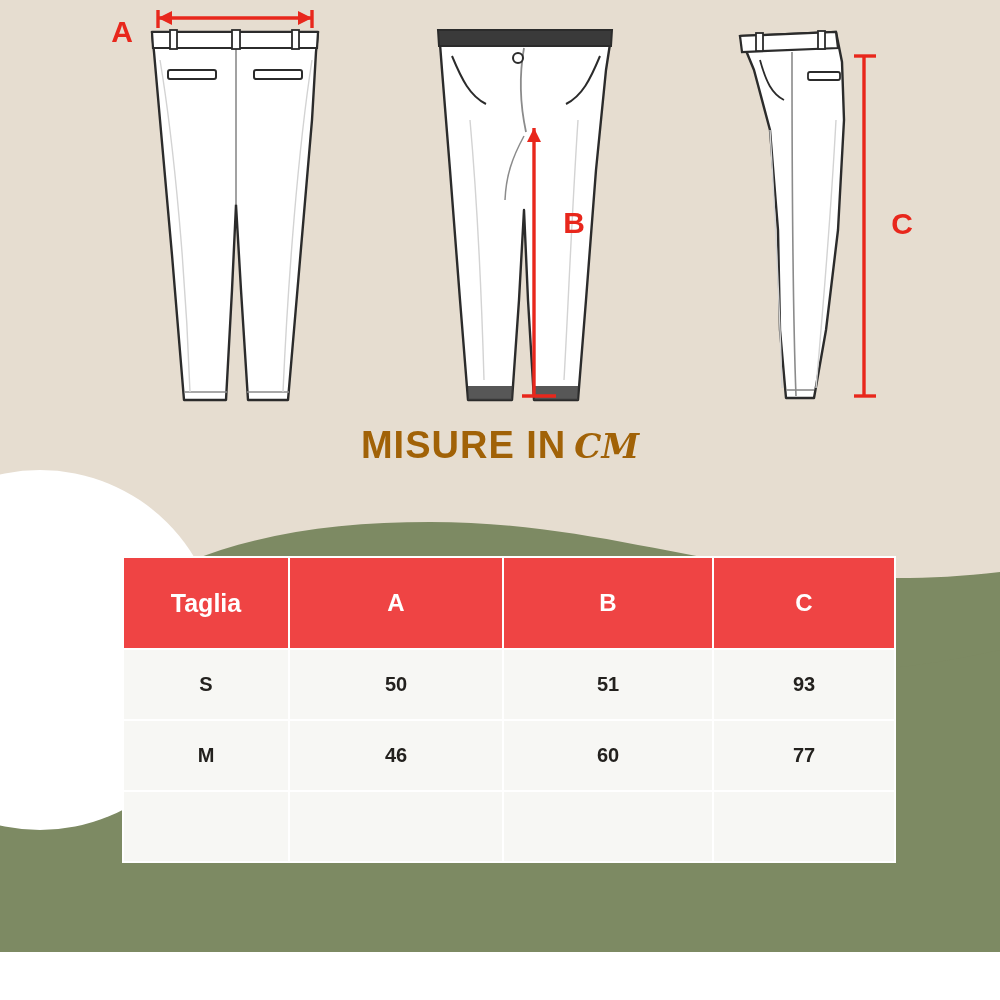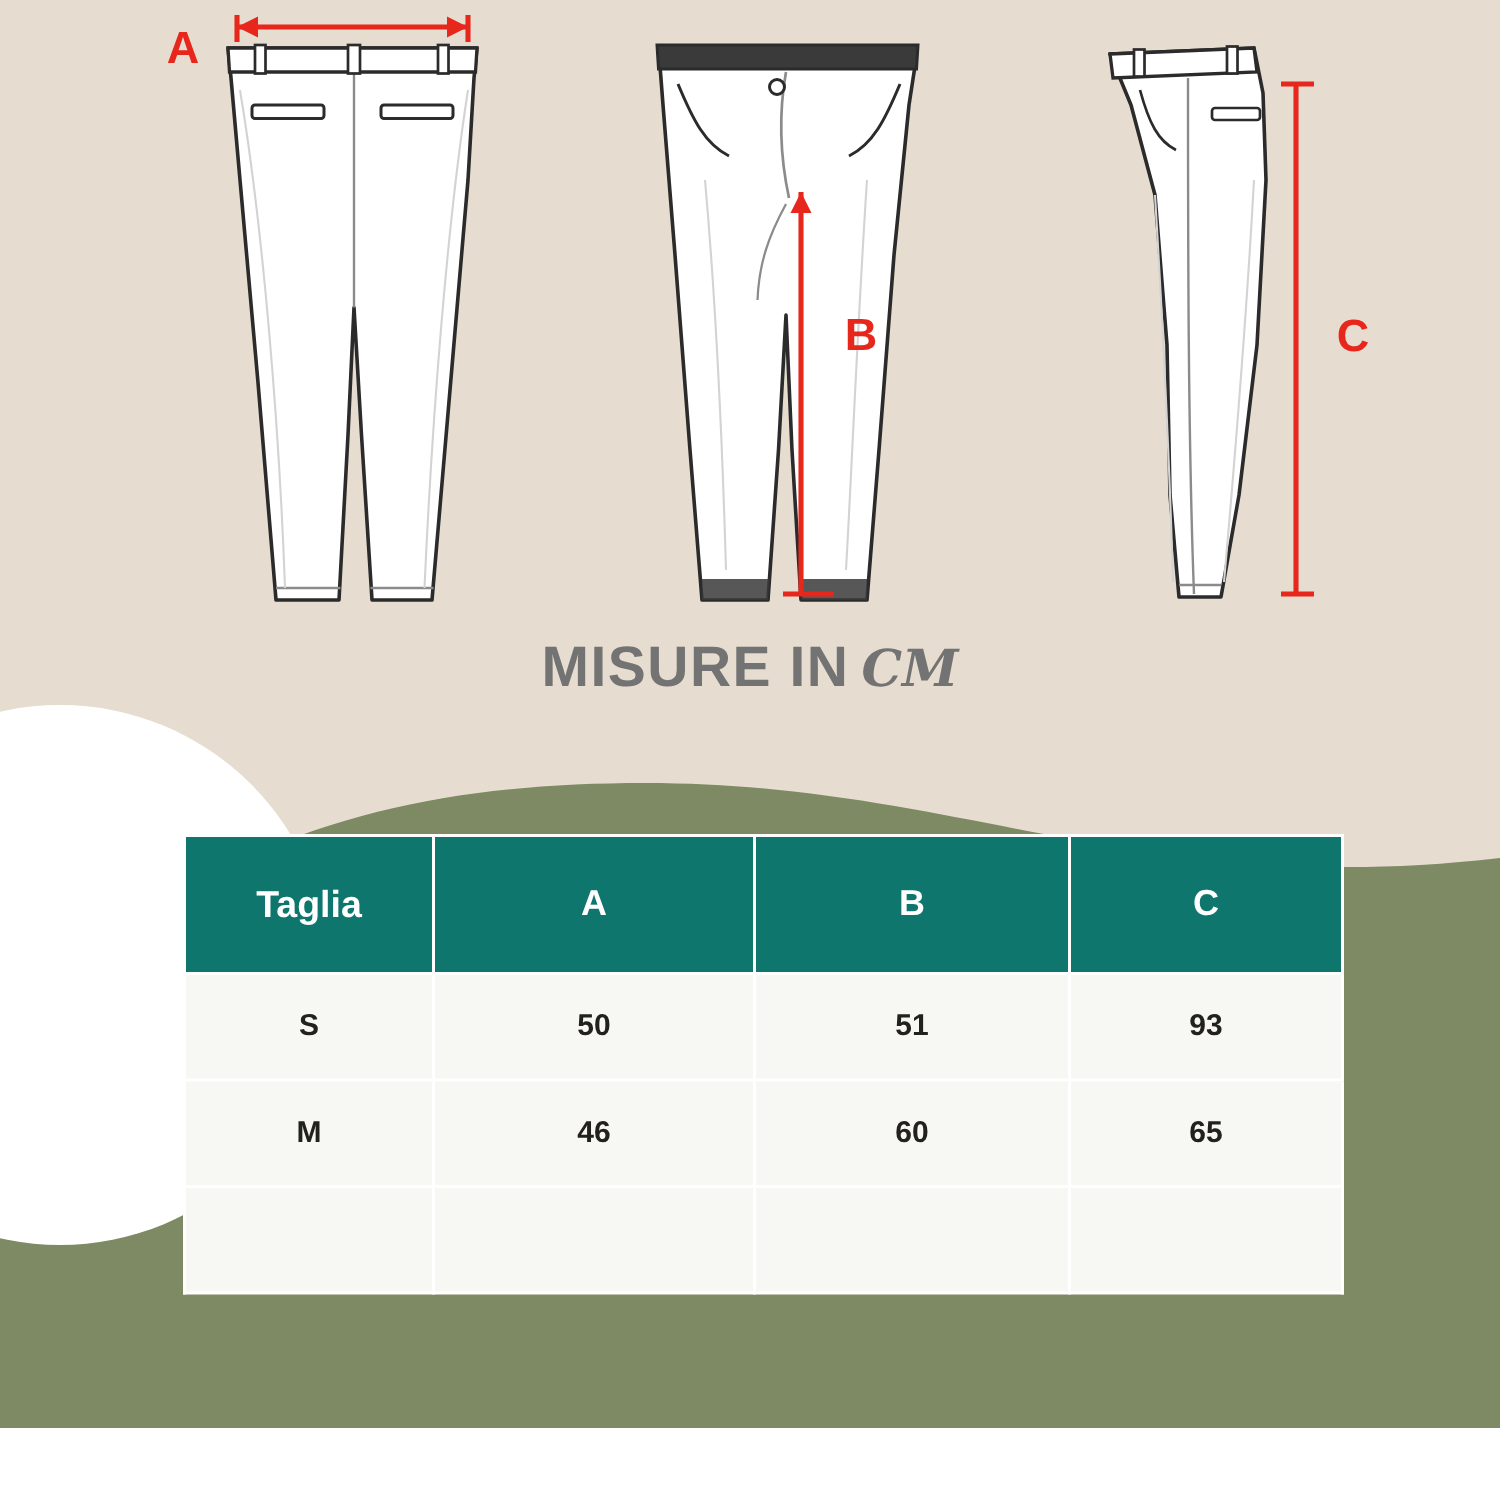--- a/index.html
+++ b/index.html
@@ -55,21 +55,21 @@
     left: 0; top: 0;
     width: 1000px; height: 430px;
   }
   
   .caption {
     position: absolute;
     left: 0;
     top: 424px;
     width: 1000px;
     text-align: center;
-    color: #737373;
+    color: #a16207;
     font-size: 38px;
     font-weight: bold;
     letter-spacing: 1px;
     user-select: none;
   }
   .caption .cm {
     font-family: "DejaVu Serif", serif;
     font-style: italic;
     font-size: 34px;
     font-variant: small-caps;
@@ -91,21 +91,21 @@
   table.size-table th,
   table.size-table td {
     border: 2px solid #ffffff;
     height: 67px;
     text-align: center;
     vertical-align: middle;
     font-size: 20px;
     font-weight: bold;
   }
   table.size-table thead th {
-    background: #0f766e;
+    background: #ef4444;
     color: #ffffff;
     font-size: 24px;
     height: 88px;
   }
   table.size-table thead th:first-child {
     font-size: 25px;
   }
   table.size-table tbody td {
     background: #f7f7f4;
     color: #23211e;
@@ -241,21 +241,21 @@
         <tr>
           <td>S</td>
           <td>50</td>
           <td>51</td>
           <td>93</td>
         </tr>
         <tr>
           <td>M</td>
           <td>46</td>
           <td>60</td>
-          <td>65</td>
+          <td>77</td>
         </tr>
         <tr class="empty-row">
           <td></td>
           <td></td>
           <td></td>
           <td></td>
         </tr>
       </tbody>
     </table>
   </div>

